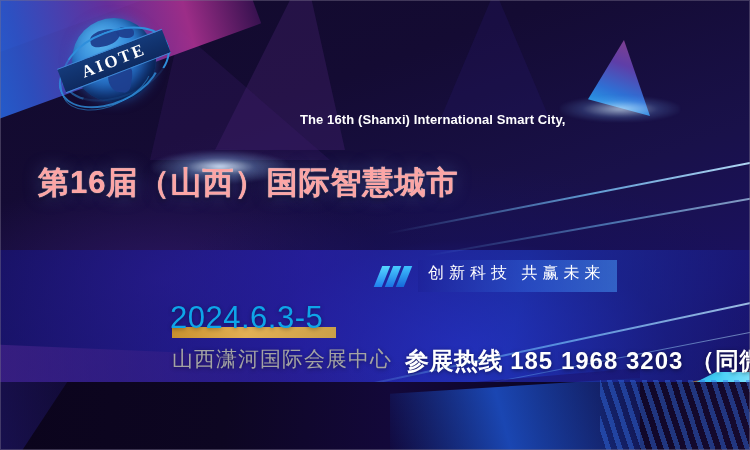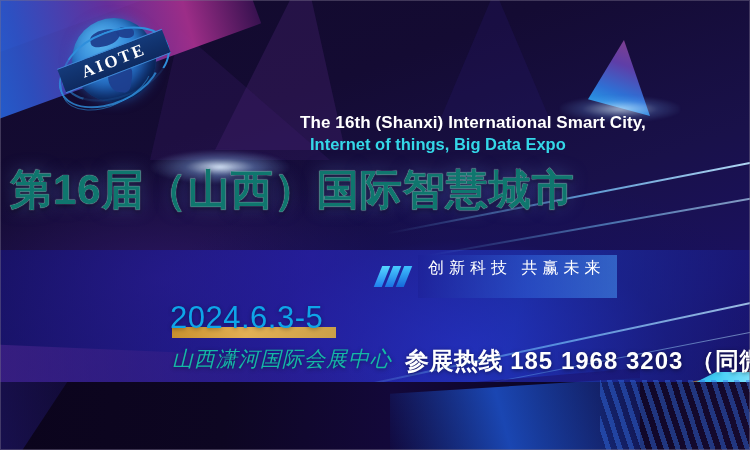--- a/index.html
+++ b/index.html
@@ -301,21 +301,21 @@
   }
 
   .eng {
     position: absolute;
     left: 300px;
     top: 112px;
     width: 420px;
     line-height: 1.28;
   }
   .eng-l1 {
-    font-size: 17px;
+    font-size: 13px;
     font-weight: 700;
     color: #ffffff;
     letter-spacing: 0.1px;
     white-space: nowrap;
   }
   .eng-l2 {
     font-size: 16.5px;
     font-weight: 700;
     color: #34d8e8;
     margin-left: 10px;
@@ -323,30 +323,31 @@
   }
 
   .headline {
     position: absolute;
     left: 10px;
     top: 166px;
     width: 640px;
   }
   .hl-line {
     font-family: "Liberation Sans", "DejaVu Sans", sans-serif;
-    font-size: 42px;
+    font-size: 31px;
     font-weight: 700;
-    color: #0f766e;
+    color: #fca5a5;
     letter-spacing: 1px;
     line-height: 1.12;
     white-space: nowrap;
     text-shadow:
        0 0 1px rgba(255,255,255,0.9),
        0 2px 5px rgba(0,0,0,0.45),
        0 0 18px rgba(120,170,255,0.35);
+    margin-left: 28px;
   }
   .hl-line2 { margin-top: 4px; }
 
   
   .tagline-wrap {
     position: absolute;
     left: 378px;
     top: 262px;
     display: flex;
     align-items: center;
@@ -360,21 +361,21 @@
   .slash {
     width: 8px;
     height: 21px;
     transform: skewX(-22deg);
     background: linear-gradient(180deg, #56d8ff 0%, #1f7ff0 100%);
   }
   .slash.s2 { background: linear-gradient(180deg, #49ccff 0%, #1b72e4 100%); }
   .slash.s3 { background: linear-gradient(180deg, #3fc2ff 0%, #1668da 100%); }
   .tagline {
     background: linear-gradient(90deg, rgba(28,32,150,0.55) 0%, rgba(46,92,210,0.6) 55%, rgba(70,150,245,0.55) 100%);
-    padding: 3px 12px 19px 10px;
+    padding: 3px 12px 8px 10px;
     font-size: 16px;
     color: #ffffff;
     letter-spacing: 5px;
     white-space: nowrap;
   }
 
   
   .date-wrap {
     position: absolute;
     left: 170px;
@@ -397,25 +398,24 @@
     white-space: nowrap;
     text-shadow: 0 1px 4px rgba(0,0,0,0.4);
   }
 
   
   .venue {
     position: absolute;
     left: 172px;
     top: 345px;
     font-size: 21px;
-    color: #14b8a6;
+    color: #a3a3a3;
     letter-spacing: 1px;
     white-space: nowrap;
     text-shadow: 0 1px 4px rgba(0,0,0,0.45);
-    font-style: italic;
   }
   .hotline {
     position: absolute;
     left: 405px;
     top: 345px;
     font-size: 24px;
     font-weight: 700;
     color: #ffffff;
     letter-spacing: 0.5px;
     white-space: nowrap;
@@ -463,21 +463,20 @@
     <div class="orbit2"></div>
     <div class="orbit"></div>
     <div class="banner">
       <div class="banner-text">AIOTE</div>
     </div>
   </div>
 
 
   <div class="eng">
     <div class="eng-l1">The 16th (Shanxi) International Smart City,</div>
-    <div class="eng-l2">Internet of things, Big Data Expo</div>
   </div>
 
   <div class="headline">
     <div class="hl-line">第16届（山西）国际智慧城市</div>
   </div>
 
   <div class="tagline-wrap">
     <div class="slashes">
       <span class="slash s1"></span>
       <span class="slash s2"></span>

